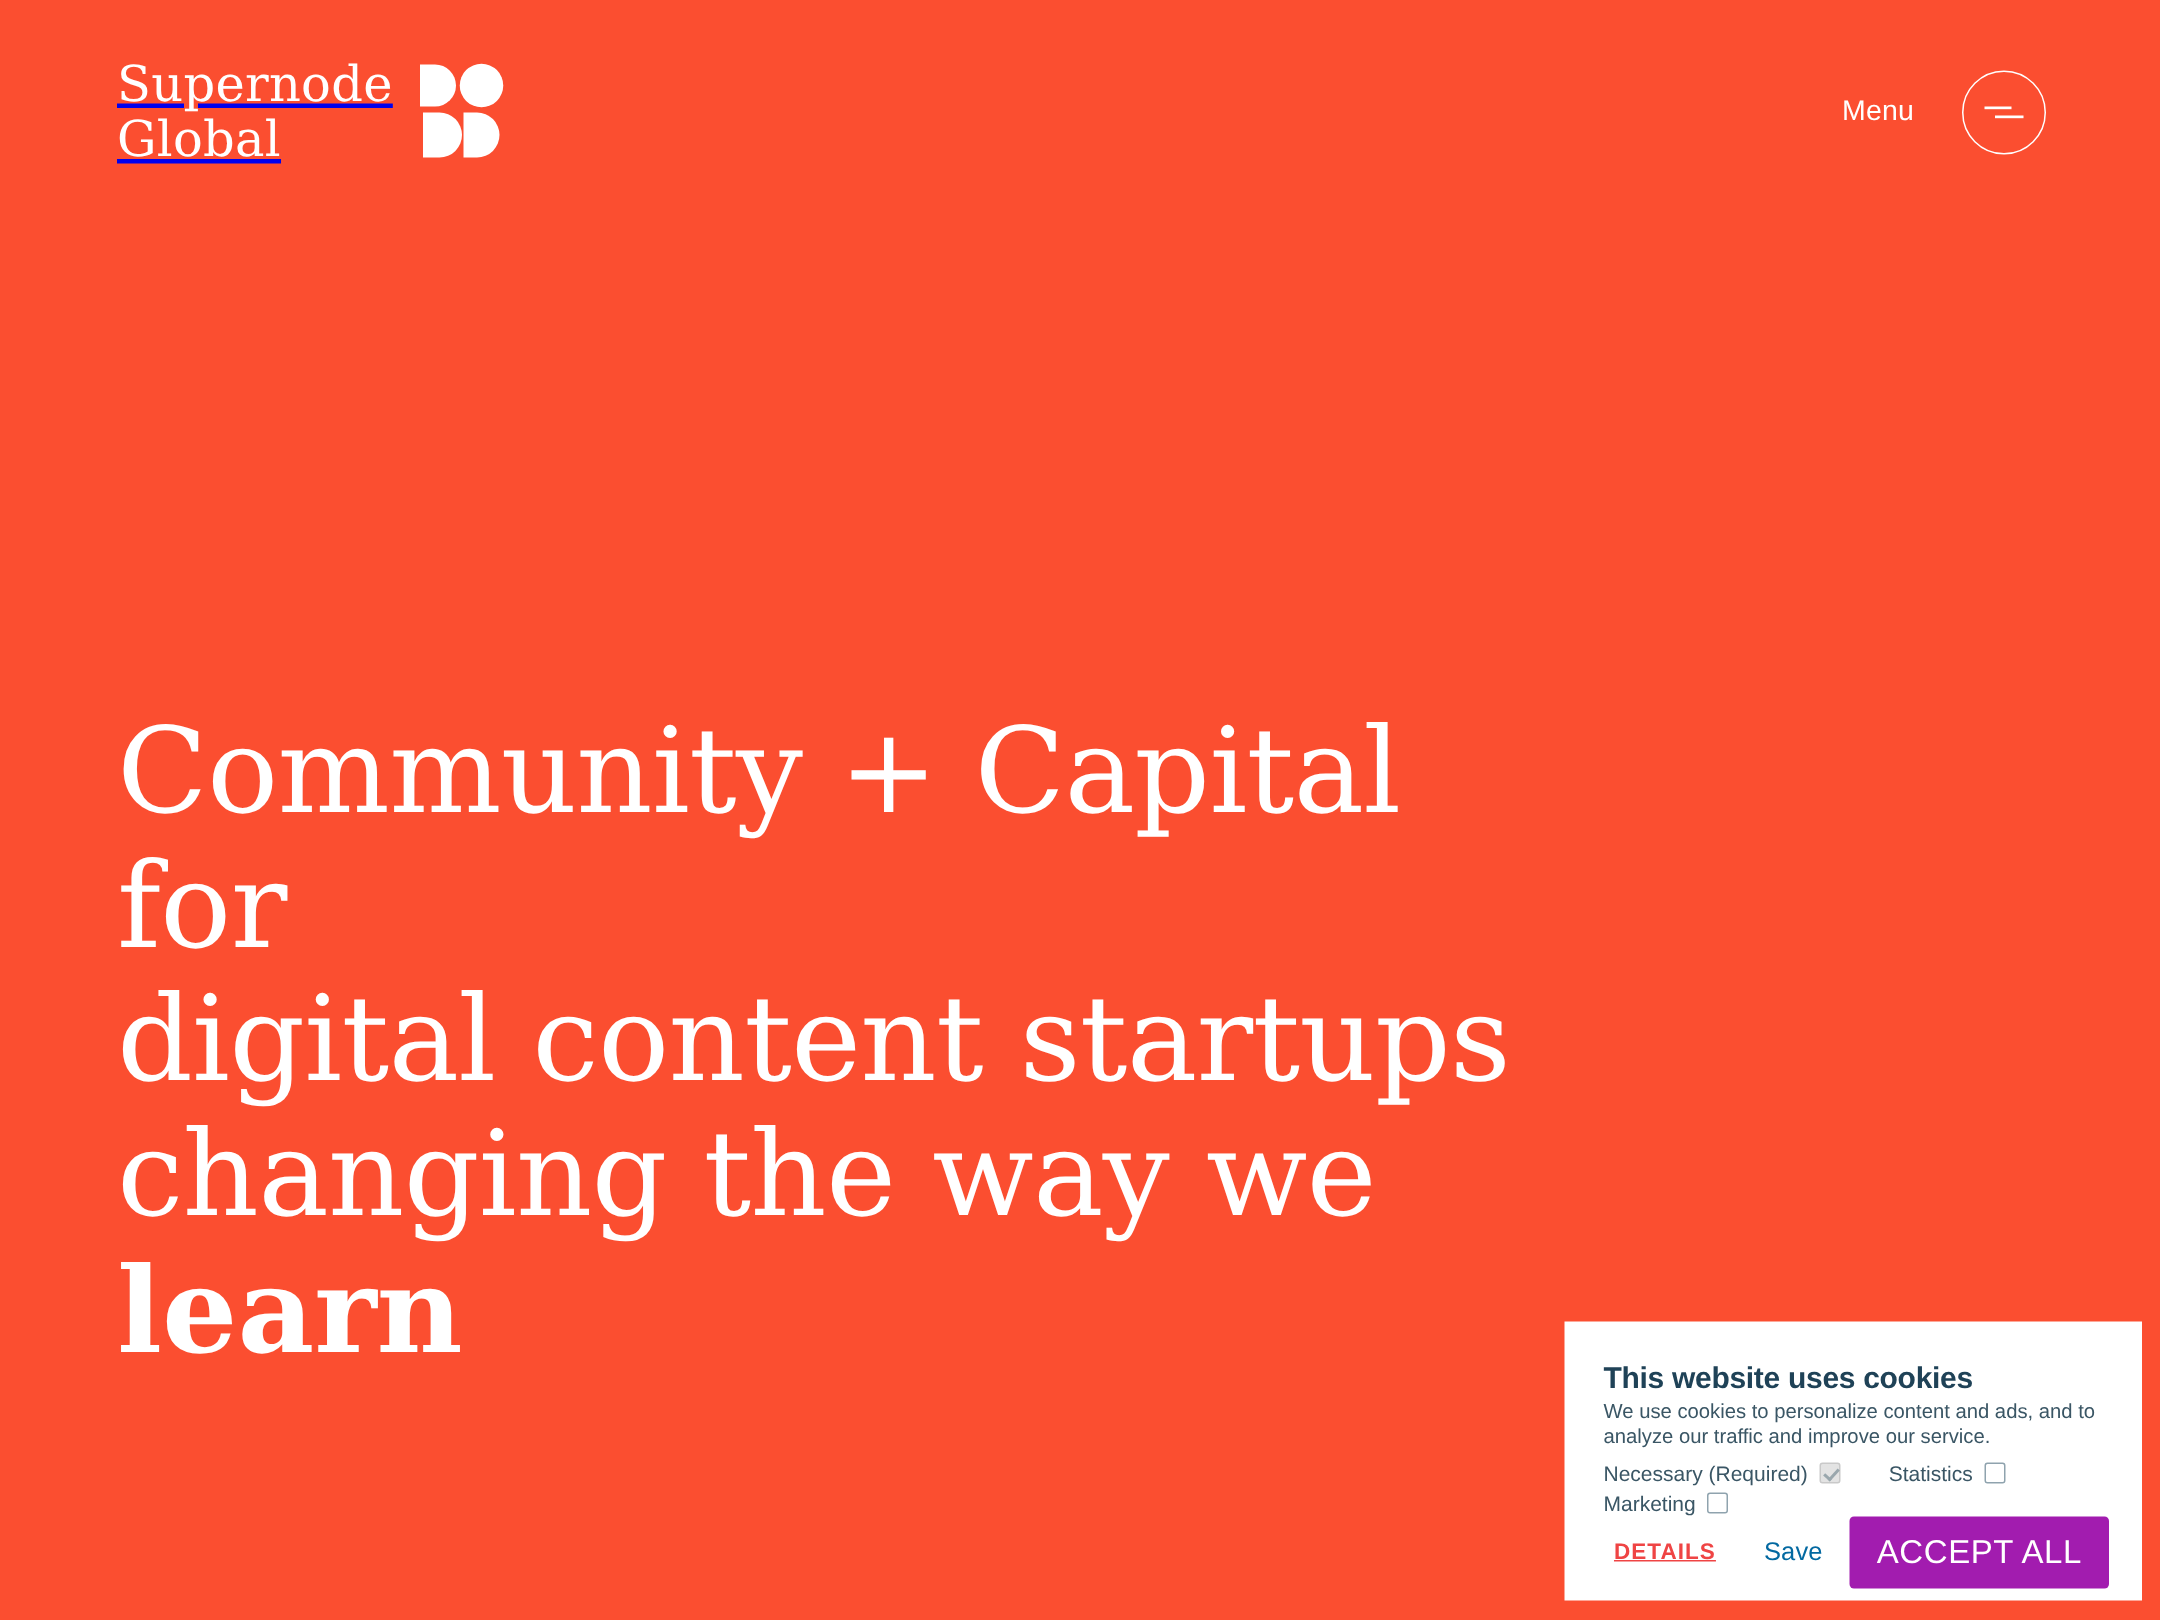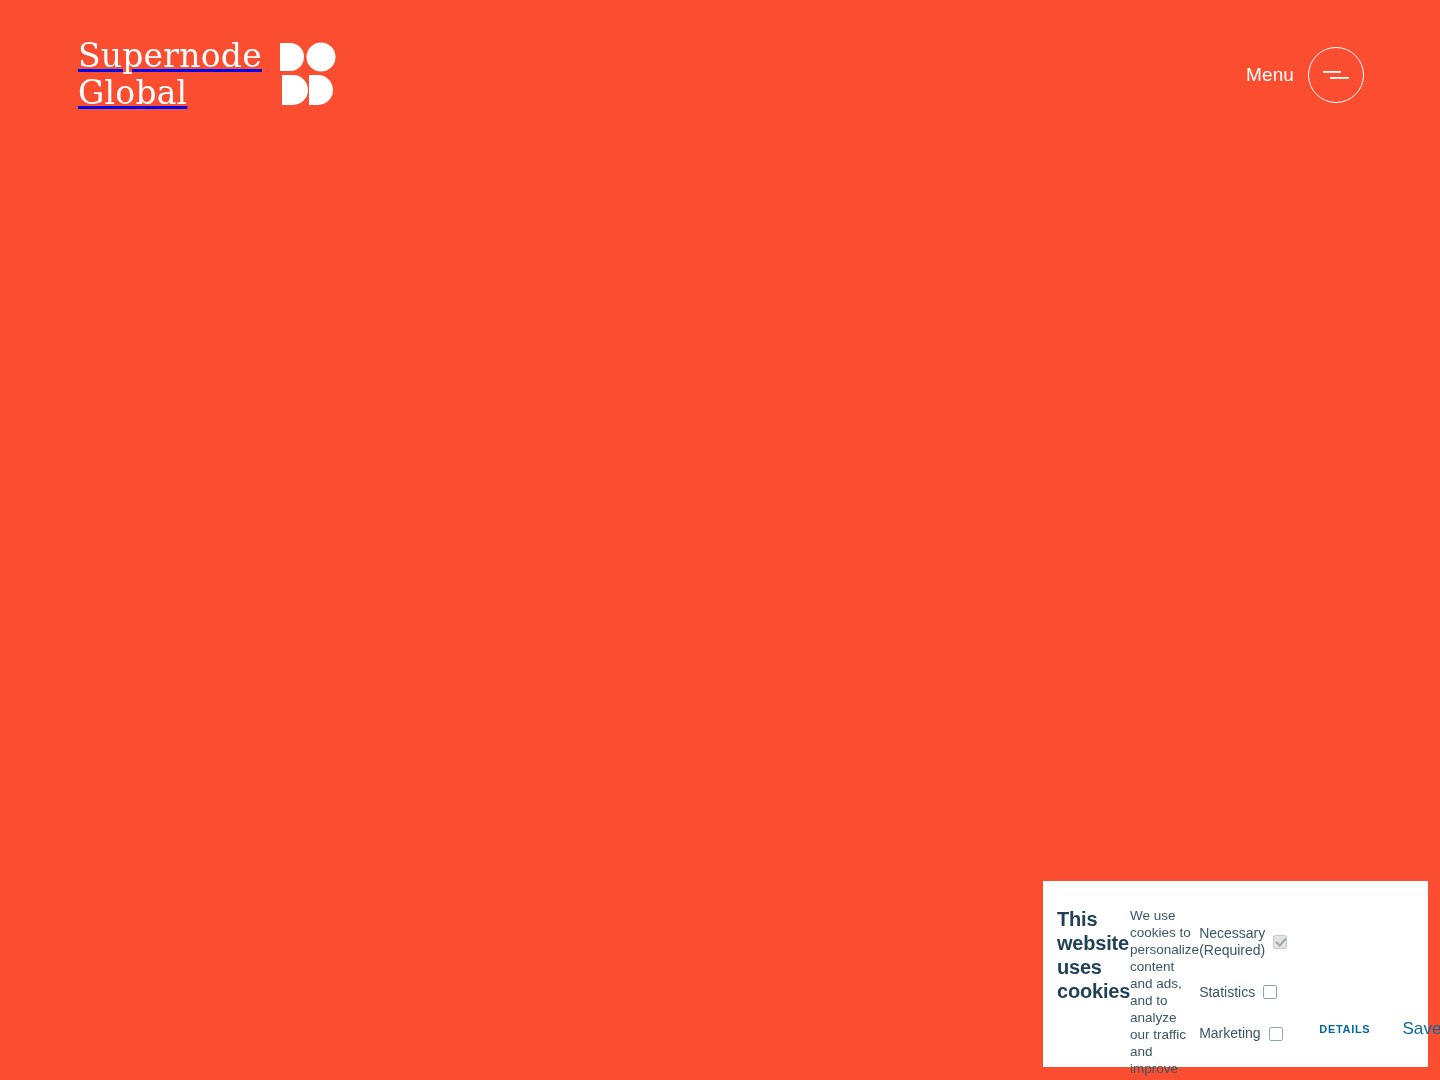--- a/index.html
+++ b/index.html
@@ -24,21 +24,21 @@
     color:#fff;
     font-family:"DejaVu Serif", serif;
     font-size:33px;
     line-height:1.12;
     font-weight:400;
     letter-spacing:0.2px;
     white-space:pre-line;
   }
   .brand-mark { width:56px; height:68px; flex:none; display:block; }
 
-  .menu-group { display:flex; align-items:center; gap:14px; }
+  .menu-group { display:flex; align-items:center; gap:32px; }
   .menu-label {
     color:#fff; font-size:19px; font-weight:500; letter-spacing:0.1px;
   }
   .menu-button {
     width:56px; height:56px; border-radius:50%;
     border:1.6px solid #ffffff; background:transparent;
     display:flex; align-items:center; justify-content:center;
     cursor:pointer; padding:0;
   }
   .menu-icon { width:30px; height:18px; display:block; }
@@ -60,22 +60,22 @@
     white-space:pre-line;
     max-width:990px;
   }
   .headline .accent { font-weight:700; letter-spacing:0px; }
 
   
   .cookie-banner {
     position:absolute; left:1043px; top:881px;
     width:385px; height:186px;
     background:#ffffff;
-    padding:26px 22px 14px 14px;
-    display:flex; flex-direction:row;
+    padding:26px 22px 14px 26px;
+    display:flex; flex-direction:column;
     color:#2C4A5A;
   }
   .cookie-title {
     font-size:20px; font-weight:700; letter-spacing:-0.2px;
     color:#1F4257; margin-bottom:1px; line-height:1.2;
   }
   .cookie-body {
     font-size:13.5px; line-height:1.26; color:#3A5665;
     margin-bottom:1px; max-width:348px;
   }
@@ -98,22 +98,22 @@
     width:4px; height:8px; border:solid #9AA7AD;
     border-width:0 2px 2px 0; transform:rotate(42deg);
   }
   .opt-necessary { margin-right:22px; }
   .cookie-actions {
     margin-top:auto; display:flex; align-items:center;
     justify-content:flex-end; gap:0;
   }
   .btn-details {
     background:none; border:none; cursor:pointer;
-    color:#0369a1; font-size:11px; font-weight:600;
-    letter-spacing:0.7px; padding:8px 10px; font-family:inherit;
+    color:#ef4444; font-size:15px; font-weight:600;
+    letter-spacing:0.7px; padding:8px 10px; font-family:inherit;text-decoration:underline;
   }
   .btn-save {
     background:none; border:none; cursor:pointer;
     color:#0369a1; font-size:17px; padding:8px 18px 8px 22px;
     font-family:inherit; letter-spacing:0.1px;
   }
   .btn-accept {
     background:#a21caf; color:#ffffff; border:none; cursor:pointer;
     font-size:22px; letter-spacing:0.4px;
     padding:11px 18px; border-radius:3px; font-family:inherit;
@@ -150,20 +150,24 @@
           <rect x="9" y="11" width="19" height="1.8" fill="#ffffff"></rect>
         </svg>
       </button>
     </div>
 
   </header>
 
   <section class="hero">
 
 
+    <h1 class="headline"><span>Community + Capital for
+digital content startups
+changing the way we
+</span><span class="accent">learn</span></h1>
 
   </section>
 
   <aside class="cookie-banner">
 
     <div class="cookie-title">This website uses cookies</div>
     <div class="cookie-body">We use cookies to personalize content and ads, and to analyze our traffic and improve our service.</div>
 
     <div class="cookie-options">
 

